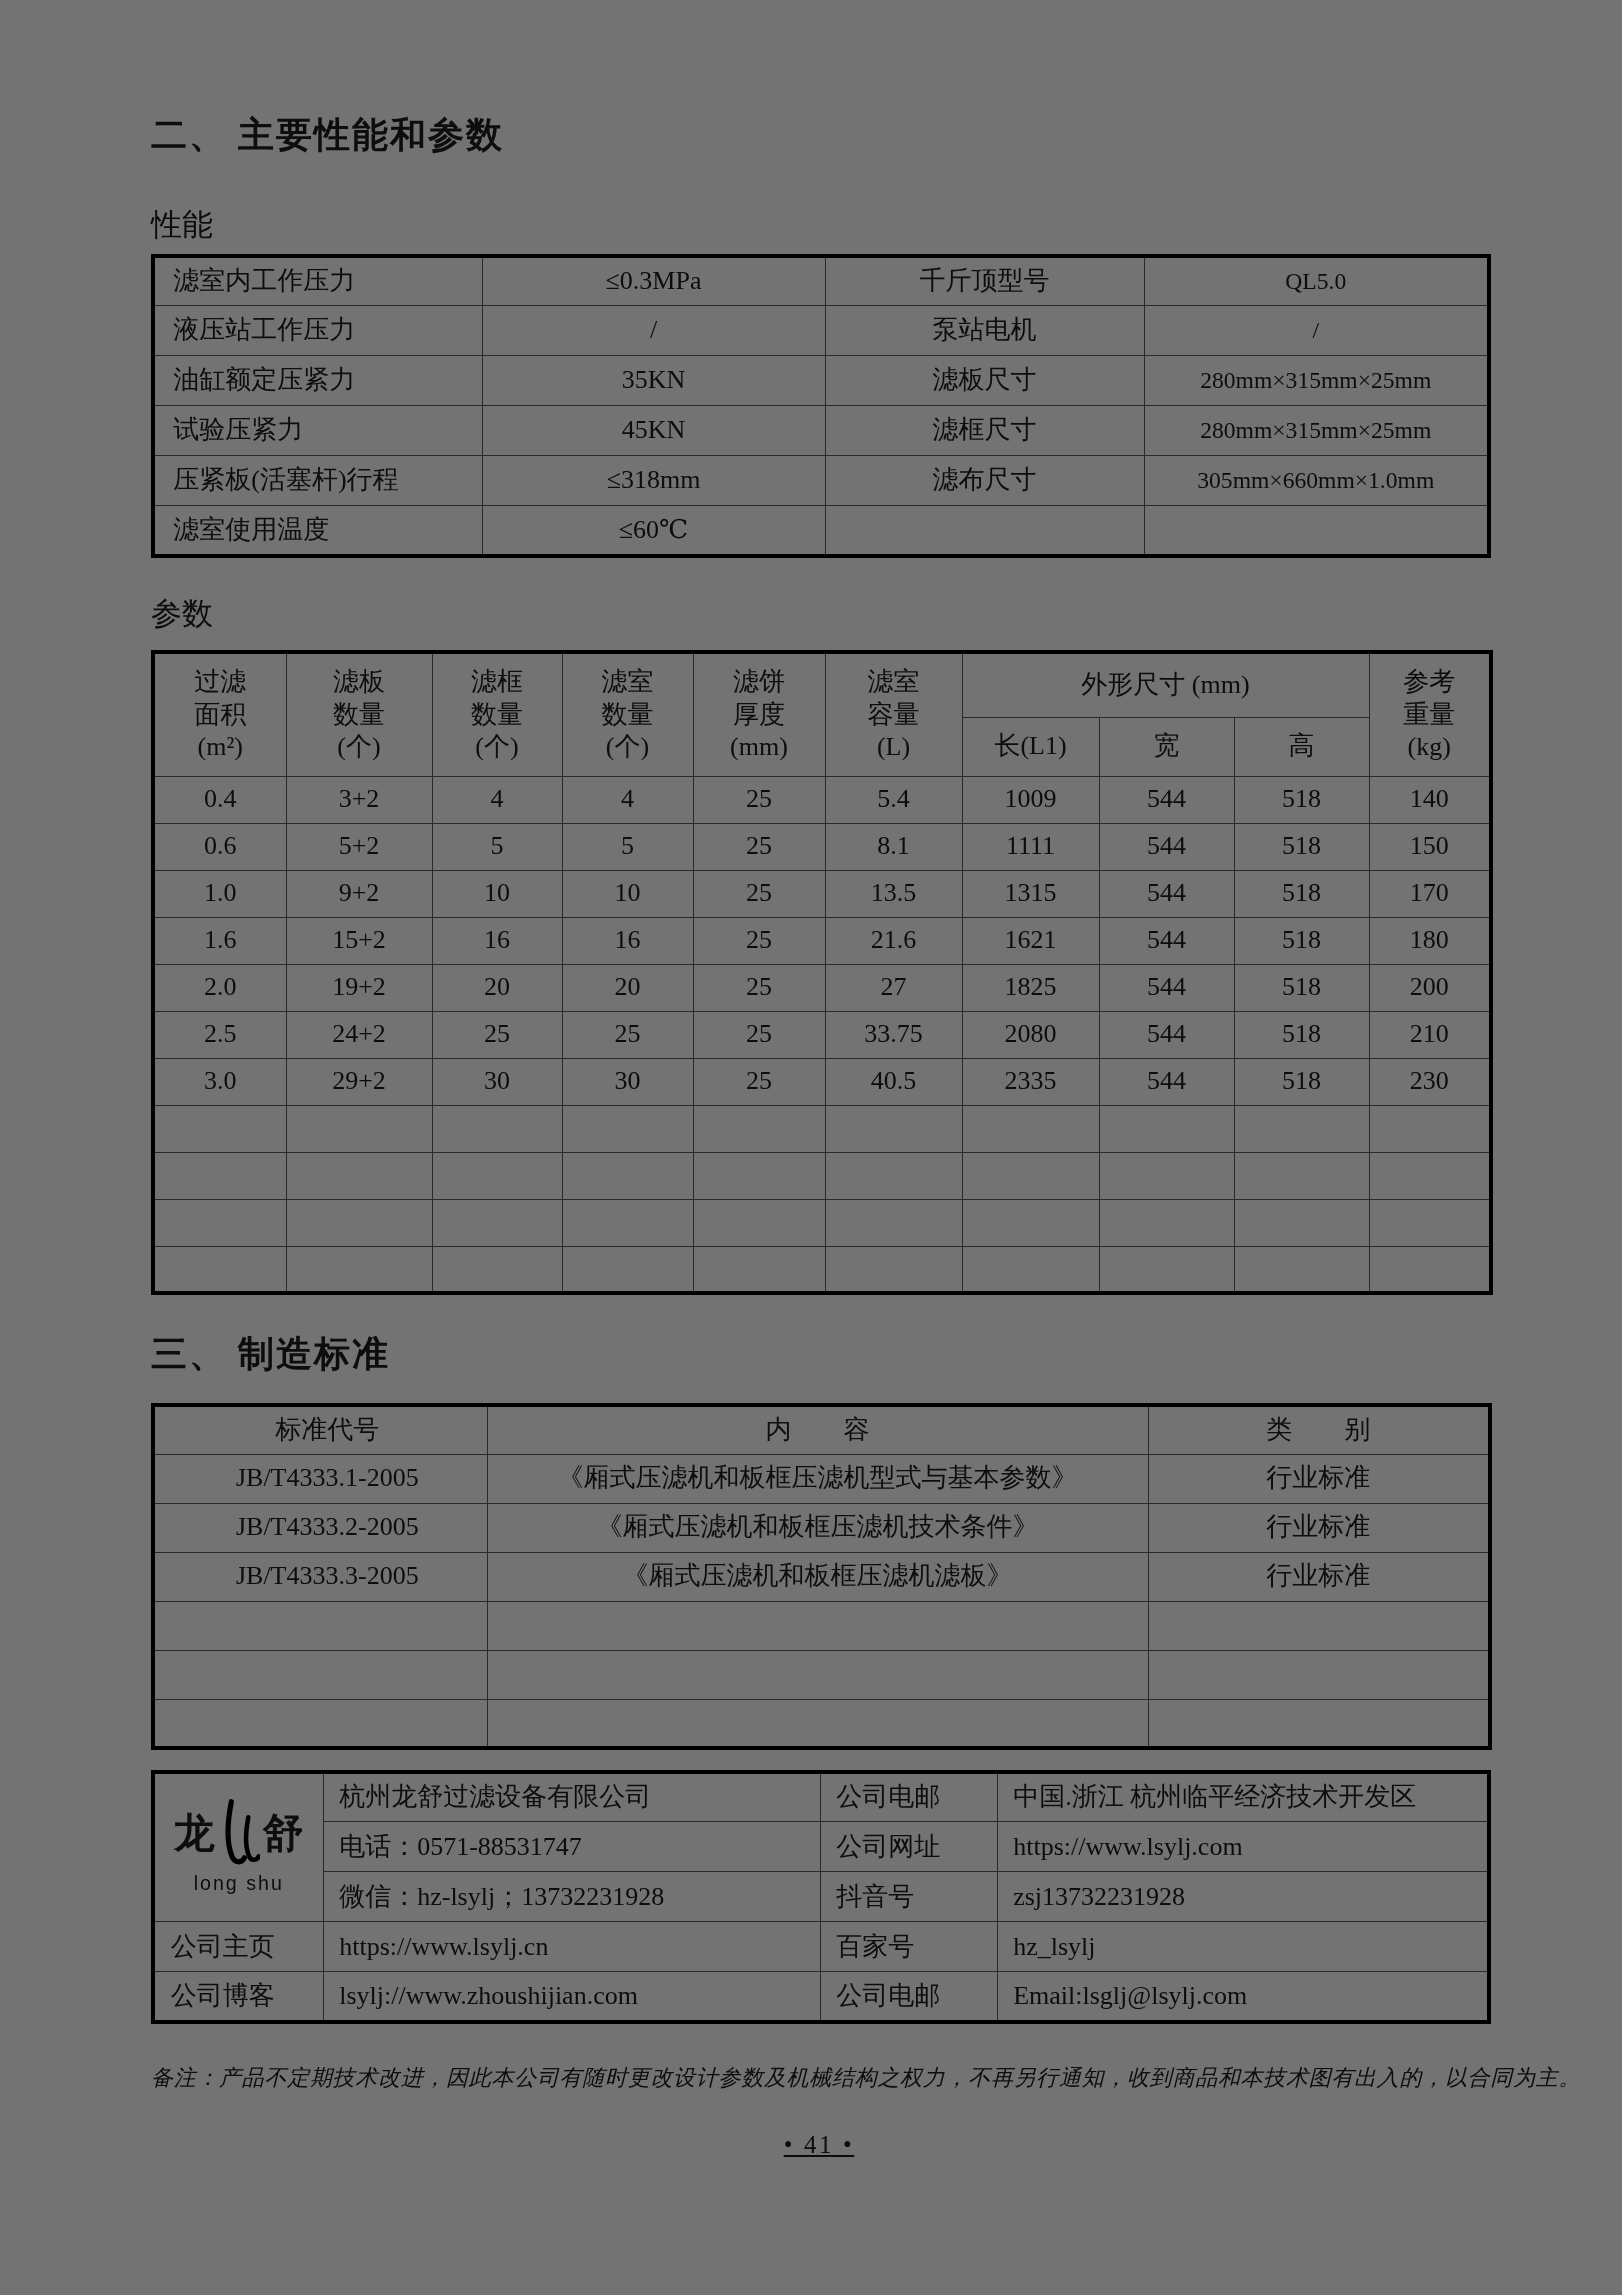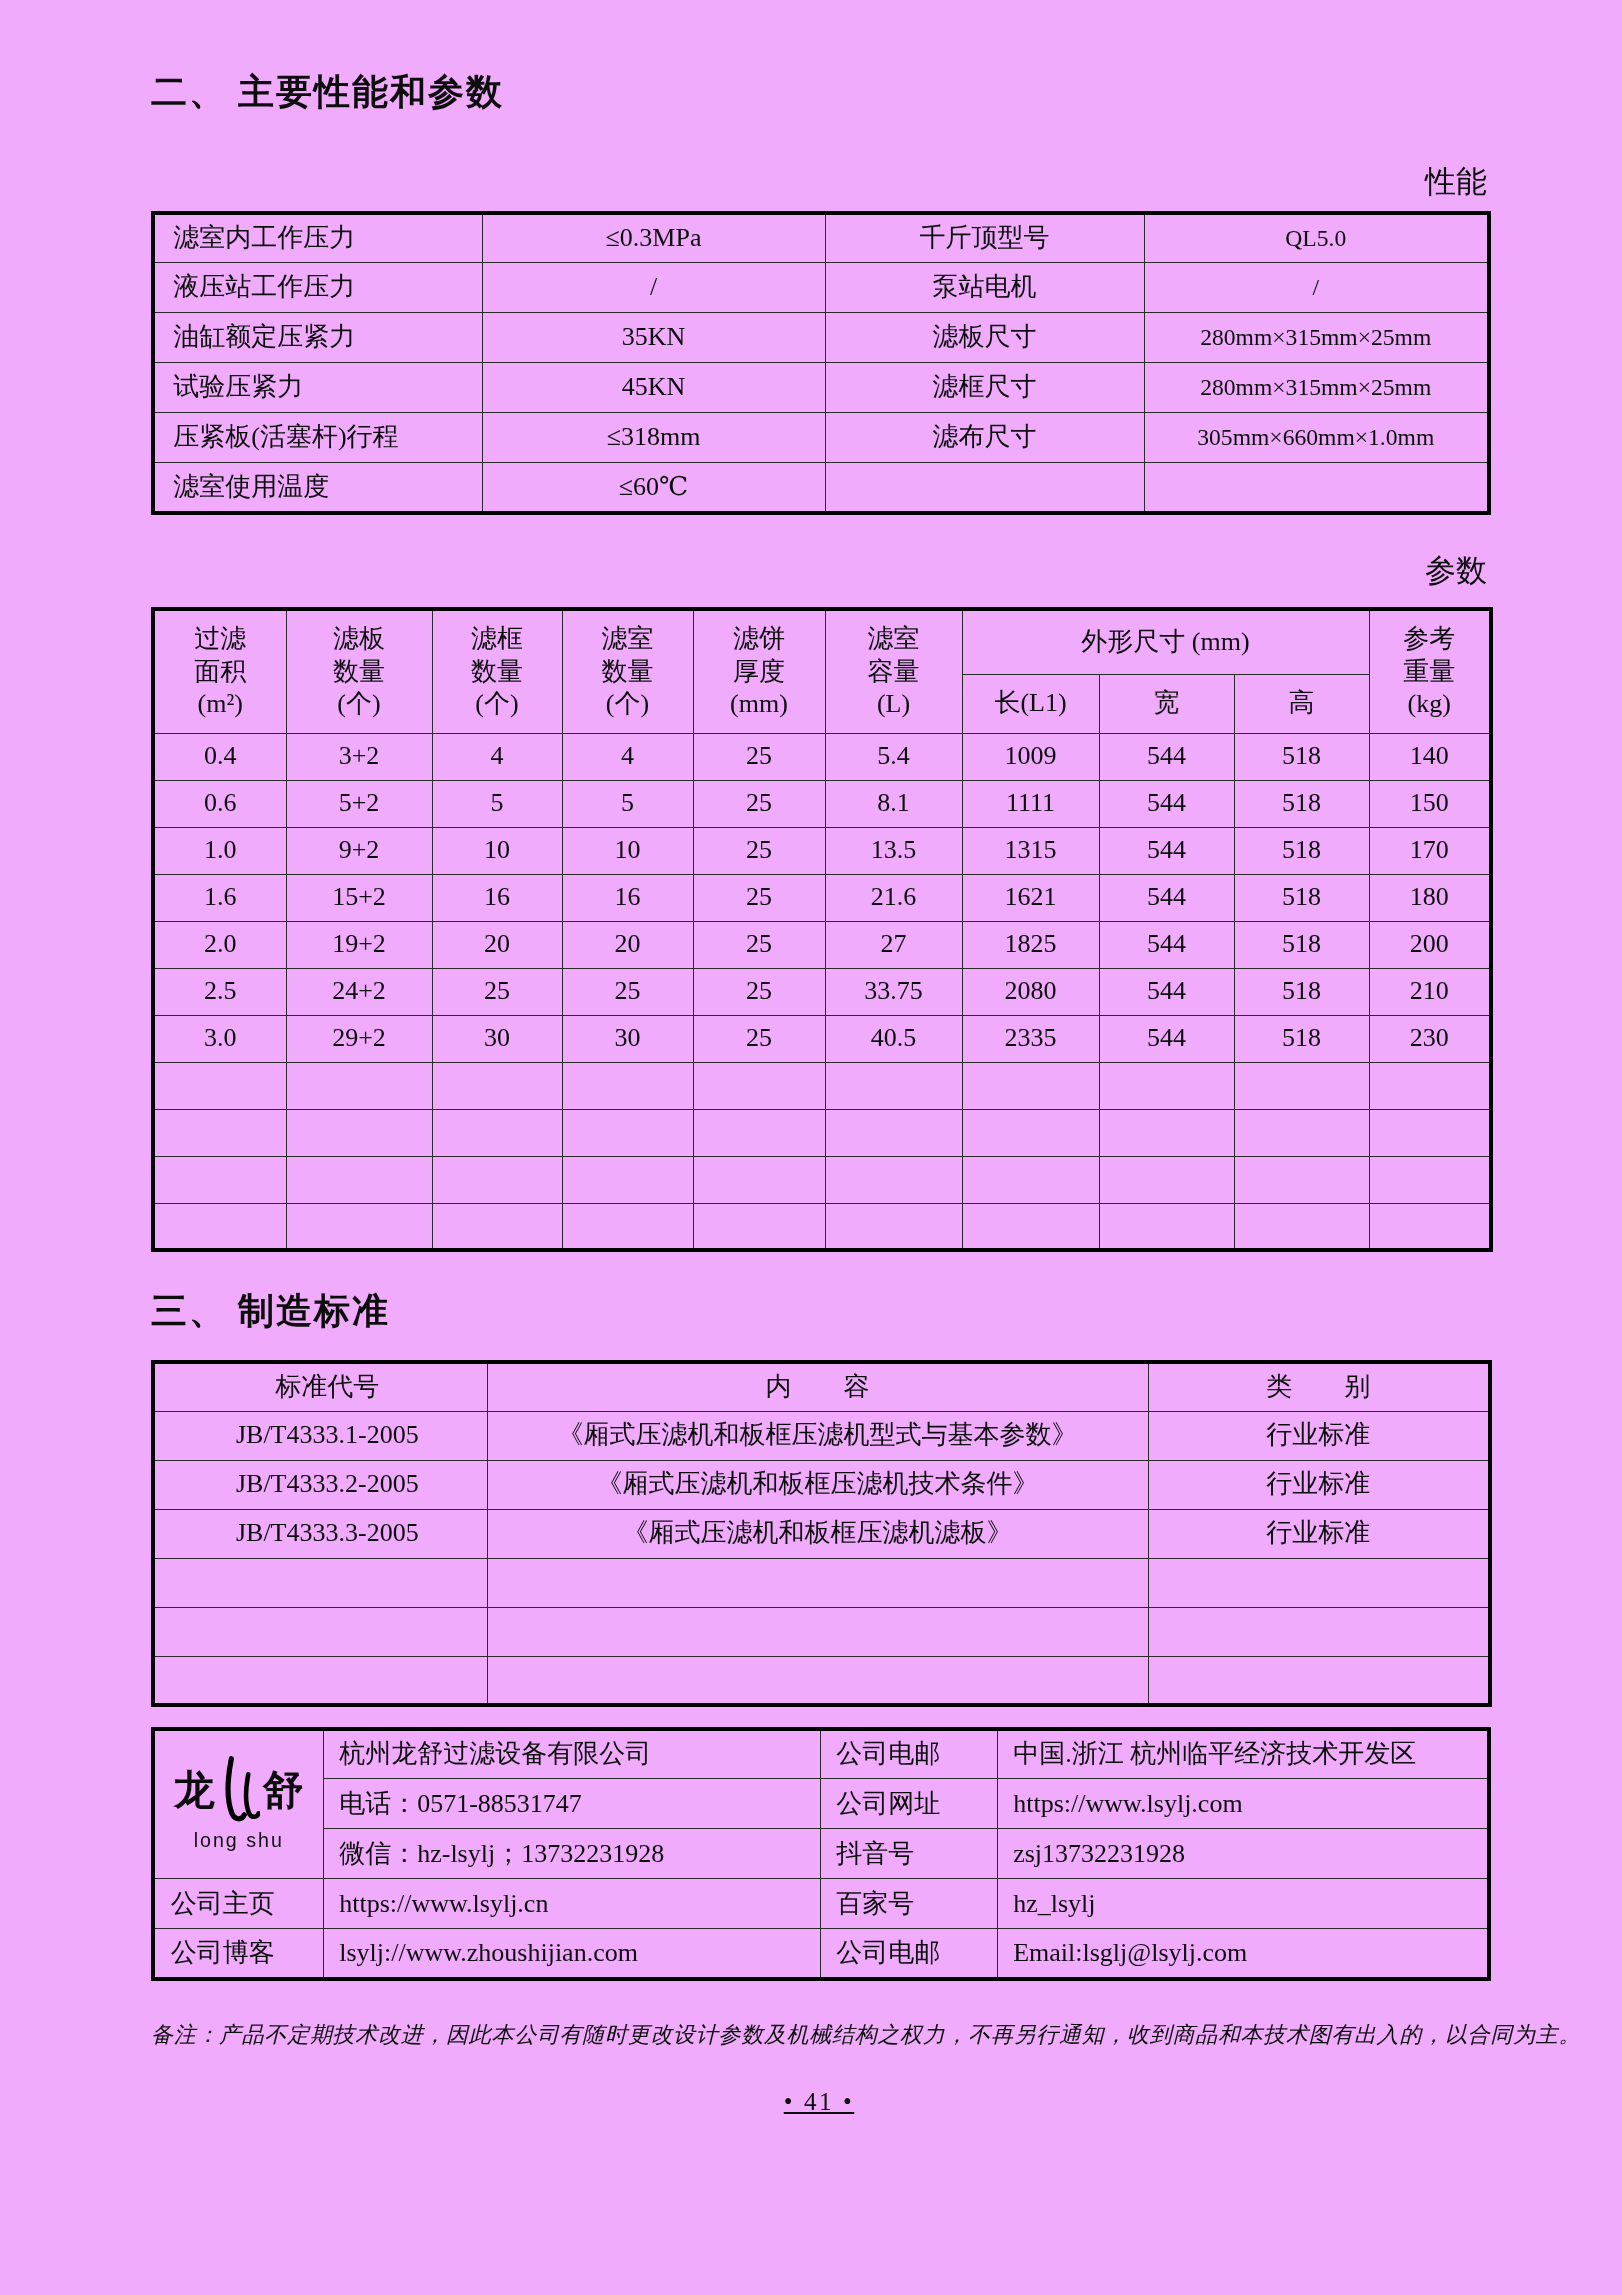--- a/index.html
+++ b/index.html
@@ -1,23 +1,23 @@
 <!DOCTYPE html>
 <html style="font-size:10.5px"><head>
 <meta charset="utf-8">
 <style>
   * { box-sizing: border-box; }
   html,body { margin:0; padding:0; background:#ffffff; }
   .page {
-    width:1622px; height:2295px; background:#f0abfc; color:#0d0d0d;
+    width:1622px; height:2295px; background:#737373; color:#0d0d0d;
     font-family:"Liberation Serif","DejaVu Serif",serif;
-    padding:70px 135px 0 151px; position:relative; overflow:hidden;
+    padding:113px 135px 0 151px; position:relative; overflow:hidden;
   }
   .sec-title { font-size:36px; font-weight:bold; letter-spacing:2px; line-height:1.25; }
-  .sub-title { font-size:31px; font-weight:normal; margin-top:48px; line-height:1.2;text-align:right; }
+  .sub-title { font-size:31px; font-weight:normal; margin-top:48px; line-height:1.2; }
 
   table.tbl {
     border-collapse:collapse; width:1336px; table-layout:fixed;
     border:4.6px solid #000; margin-top:10.5px;
   }
   table.tbl td, table.tbl th {
     border:1.3px solid #2a2a2a; font-size:26px; font-weight:normal;
     text-align:center; vertical-align:middle; padding:0 3.9px;
     overflow:hidden; line-height:1.25;
   }

